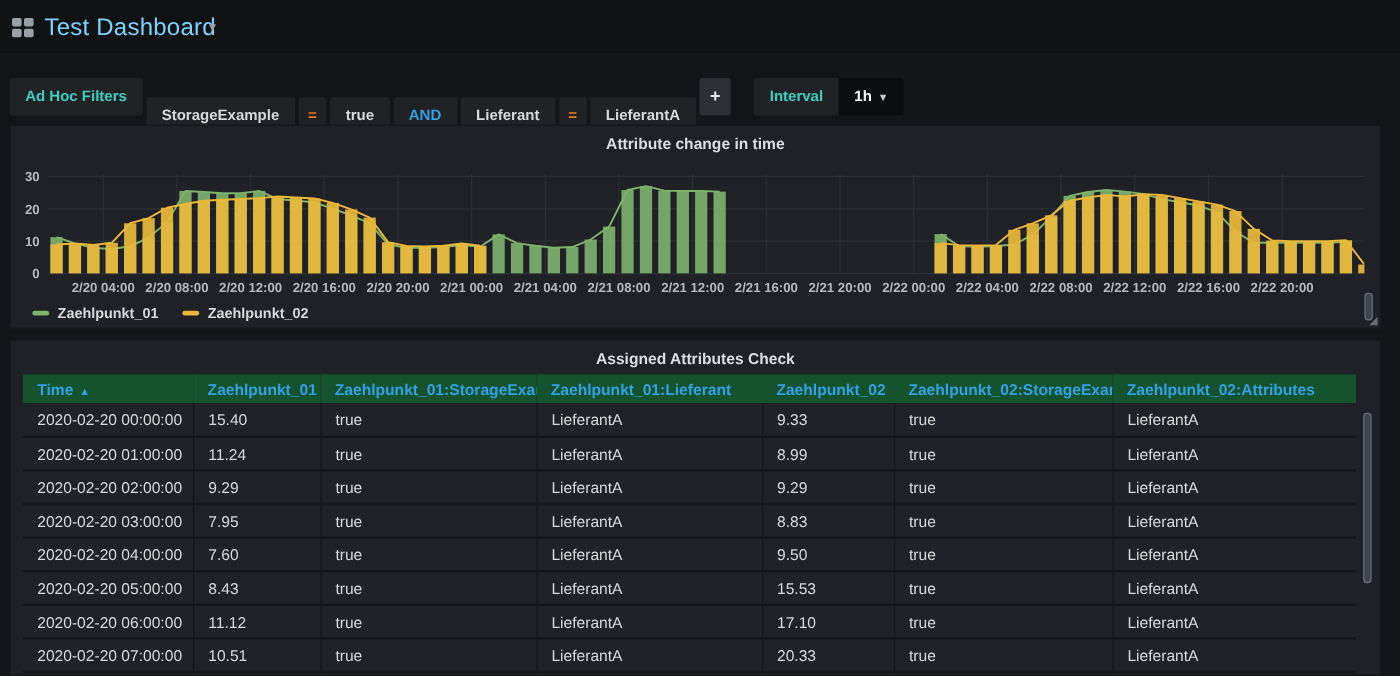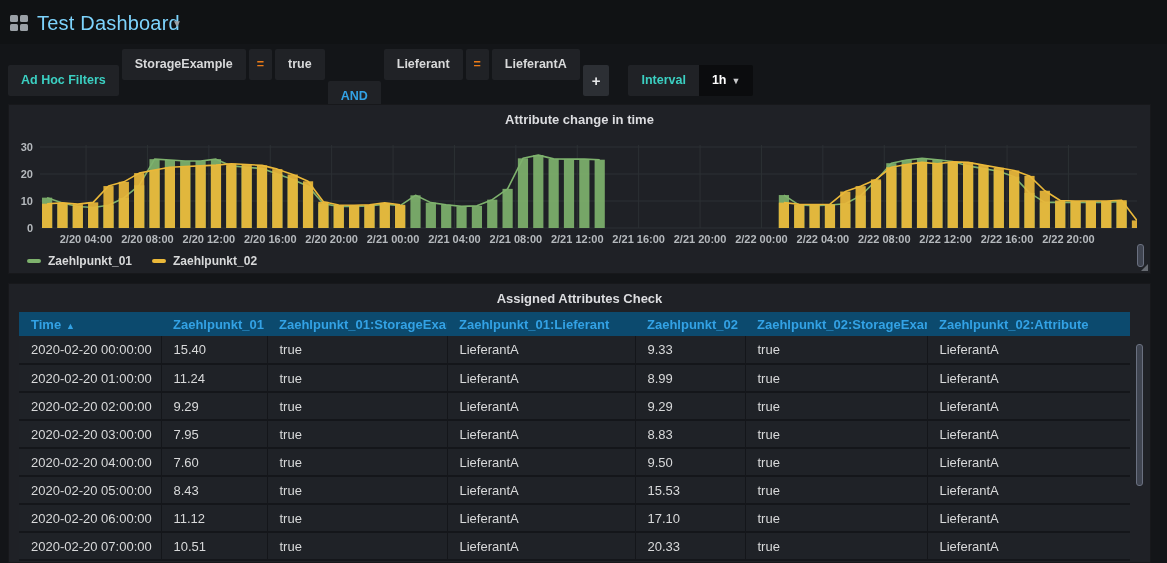--- a/index.html
+++ b/index.html
@@ -40,21 +40,21 @@
   .legend { position:absolute; left:18px; bottom:5px; display:flex; gap:20px; align-items:center; }
   .legend-item { display:flex; align-items:center; font-size:12px; font-weight:700; color:#d8d9da; }
   .legend-swatch { display:inline-block; width:14px; height:4px; border-radius:2px; margin-right:7px; }
   .vscroll { position:absolute; width:7px; background:#3f4450; border:1px solid #6a7080; border-radius:3px; }
   #graph-scroll { right:6px; top:139px; height:23px; }
   #table-scroll { right:7px; top:60px; height:142px; }
   .resize-corner { position:absolute; right:2px; bottom:2px; width:0; height:0;
     border-left:7px solid transparent; border-bottom:7px solid #787d85; opacity:.8; }
   
   .gtable { position:absolute; left:10px; top:28px; border-collapse:collapse; table-layout:fixed; width:1111px; }
-  .gtable th { background:#0c4a6e; color:#33a2e5; font-size:13px; font-weight:700; text-align:left;
+  .gtable th { background:#14532d; color:#33a2e5; font-size:13px; font-weight:700; text-align:left;
     height:24px; padding:0 0 0 12px; white-space:nowrap; overflow:hidden; }
   .gtable td { background:#1f2227; color:#d8d9da; font-size:13px; height:28px; padding:0 0 0 12px;
     border-bottom:2px solid #14161a; border-right:1px solid #14161a; white-space:nowrap; overflow:hidden; }
   .gtable td:last-child { border-right:none; }
   .sort-arrow { font-size:9px; color:#33a2e5; margin-left:5px; }
 </style>
 </head>
 <body>
 
 <div class="navbar">
@@ -63,21 +63,21 @@
       <span></span>
       <span></span>
       <span></span>
   </div>
   <div class="dash-title">Test Dashboard</div>
   <div class="dash-caret">▼</div>
 </div>
 
 <div class="filter-bar">
   <div class="chip chip-teal">Ad Hoc Filters</div>
-  <span id="filter-chips" style="display:flex;align-items:flex-start;">
+  <span id="filter-chips" style="display:flex;align-items:flex-end;">
       <div class="chip">StorageExample</div>
       <div class="chip chip-op">=</div>
       <div class="chip">true</div>
       <div class="chip chip-and">AND</div>
       <div class="chip">Lieferant</div>
       <div class="chip chip-op">=</div>
       <div class="chip">LieferantA</div>
     </span>
   <div class="chip chip-plus">+</div>
   <div class="interval-group">
@@ -282,21 +282,21 @@
         <col style="width:203px">
     </colgroup>
     <thead>
         <tr id="table-head-row">
           <th>Time<span class="sort-arrow">▲</span></th>
           <th>Zaehlpunkt_01</th>
           <th>Zaehlpunkt_01:StorageExample</th>
           <th>Zaehlpunkt_01:Lieferant</th>
           <th>Zaehlpunkt_02</th>
           <th>Zaehlpunkt_02:StorageExample</th>
-          <th>Zaehlpunkt_02:Attribute</th>
+          <th>Zaehlpunkt_02:Attributes</th>
         </tr>
       </thead>
     <tbody id="table-body">
         <tr>
           <td>2020-02-20 00:00:00</td>
           <td>15.40</td>
           <td>true</td>
           <td>LieferantA</td>
           <td>9.33</td>
           <td>true</td>

